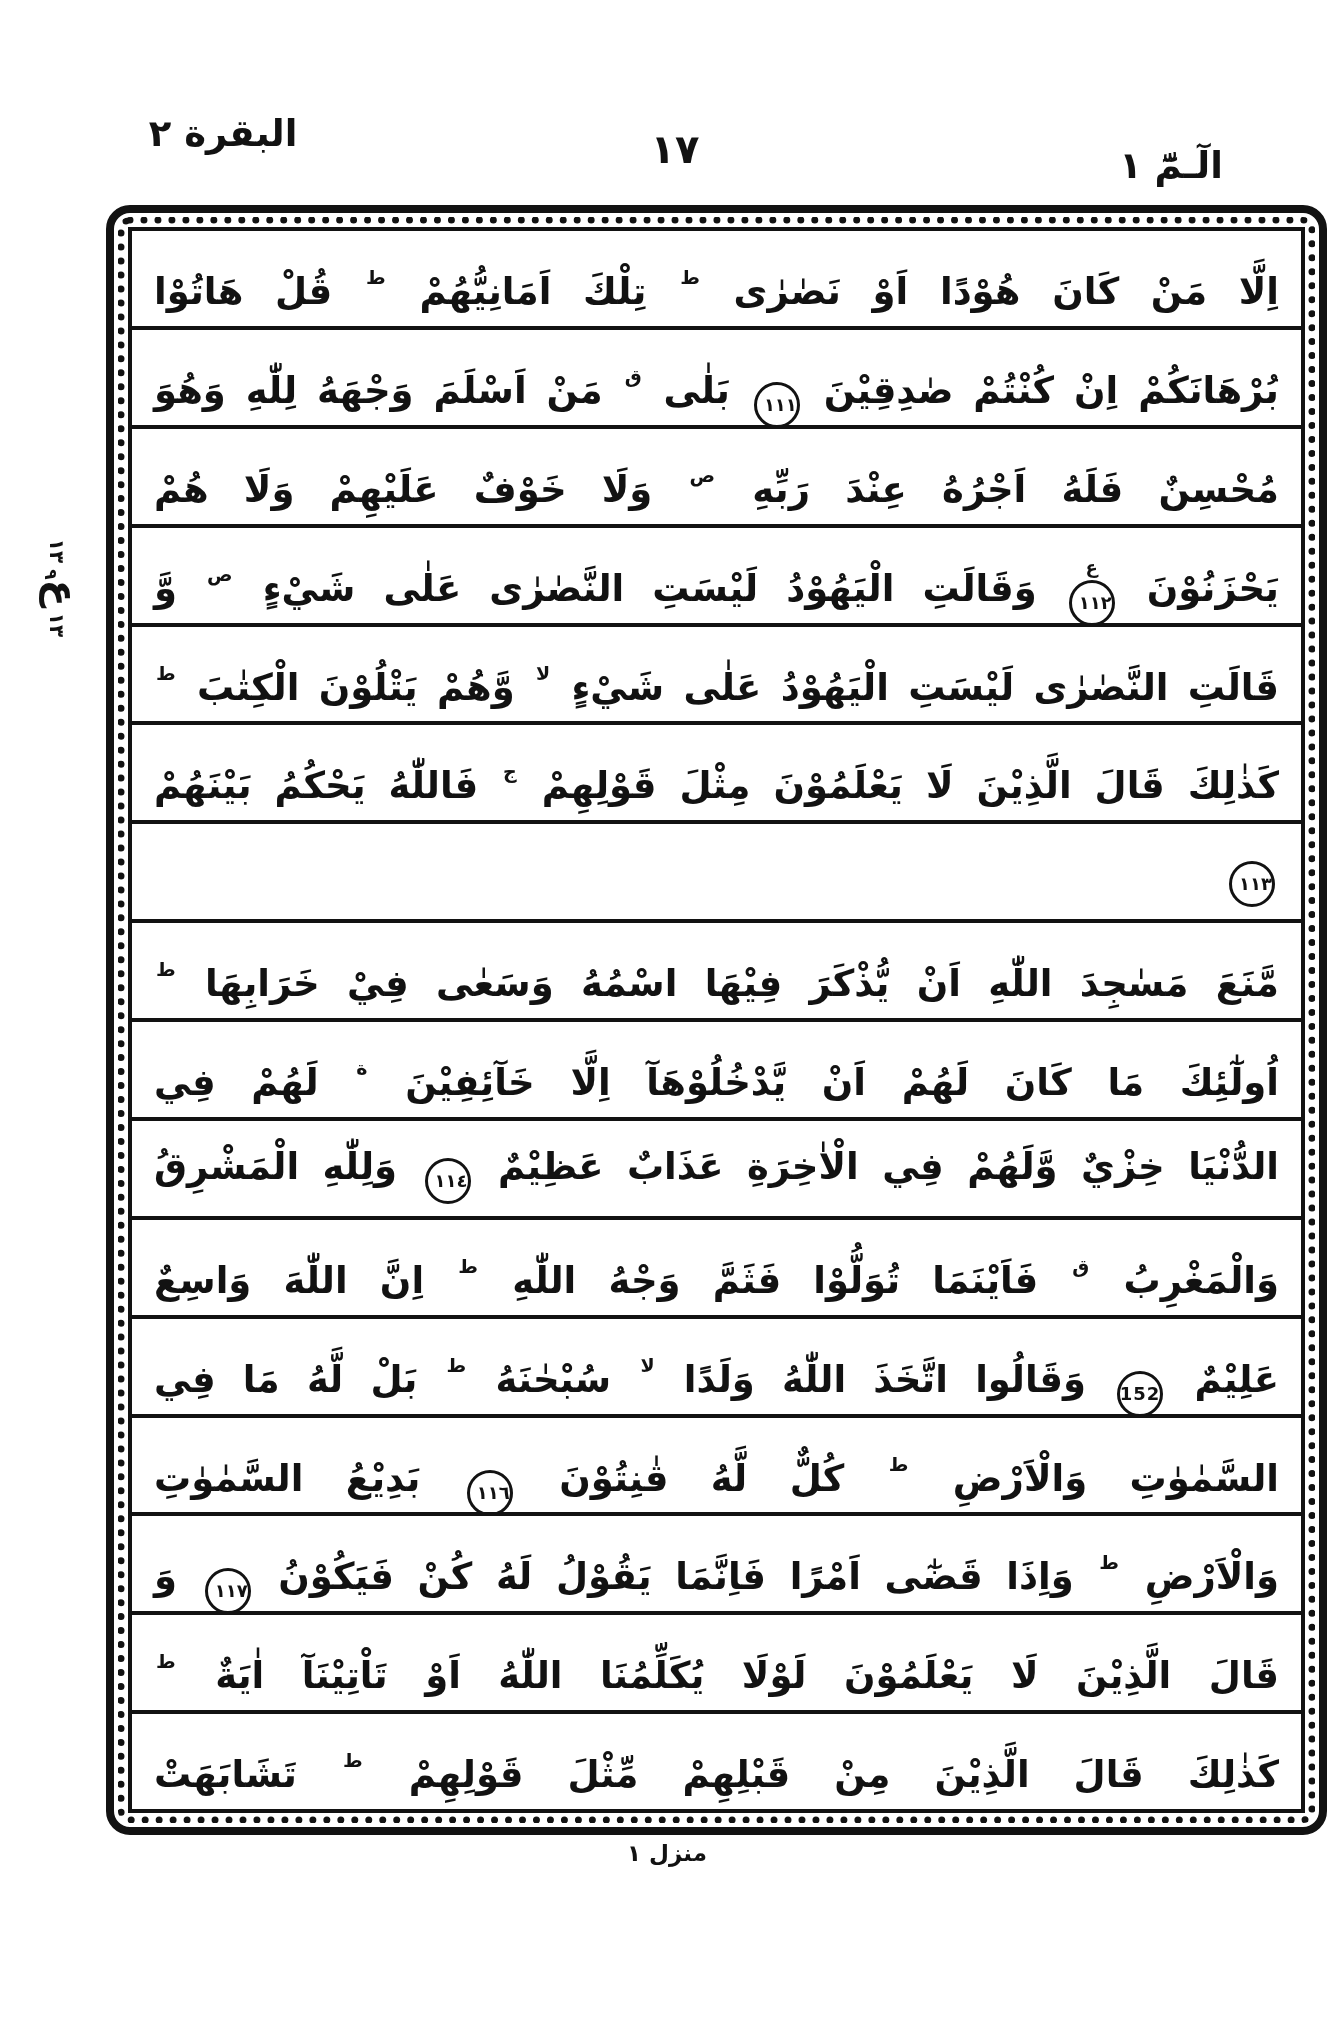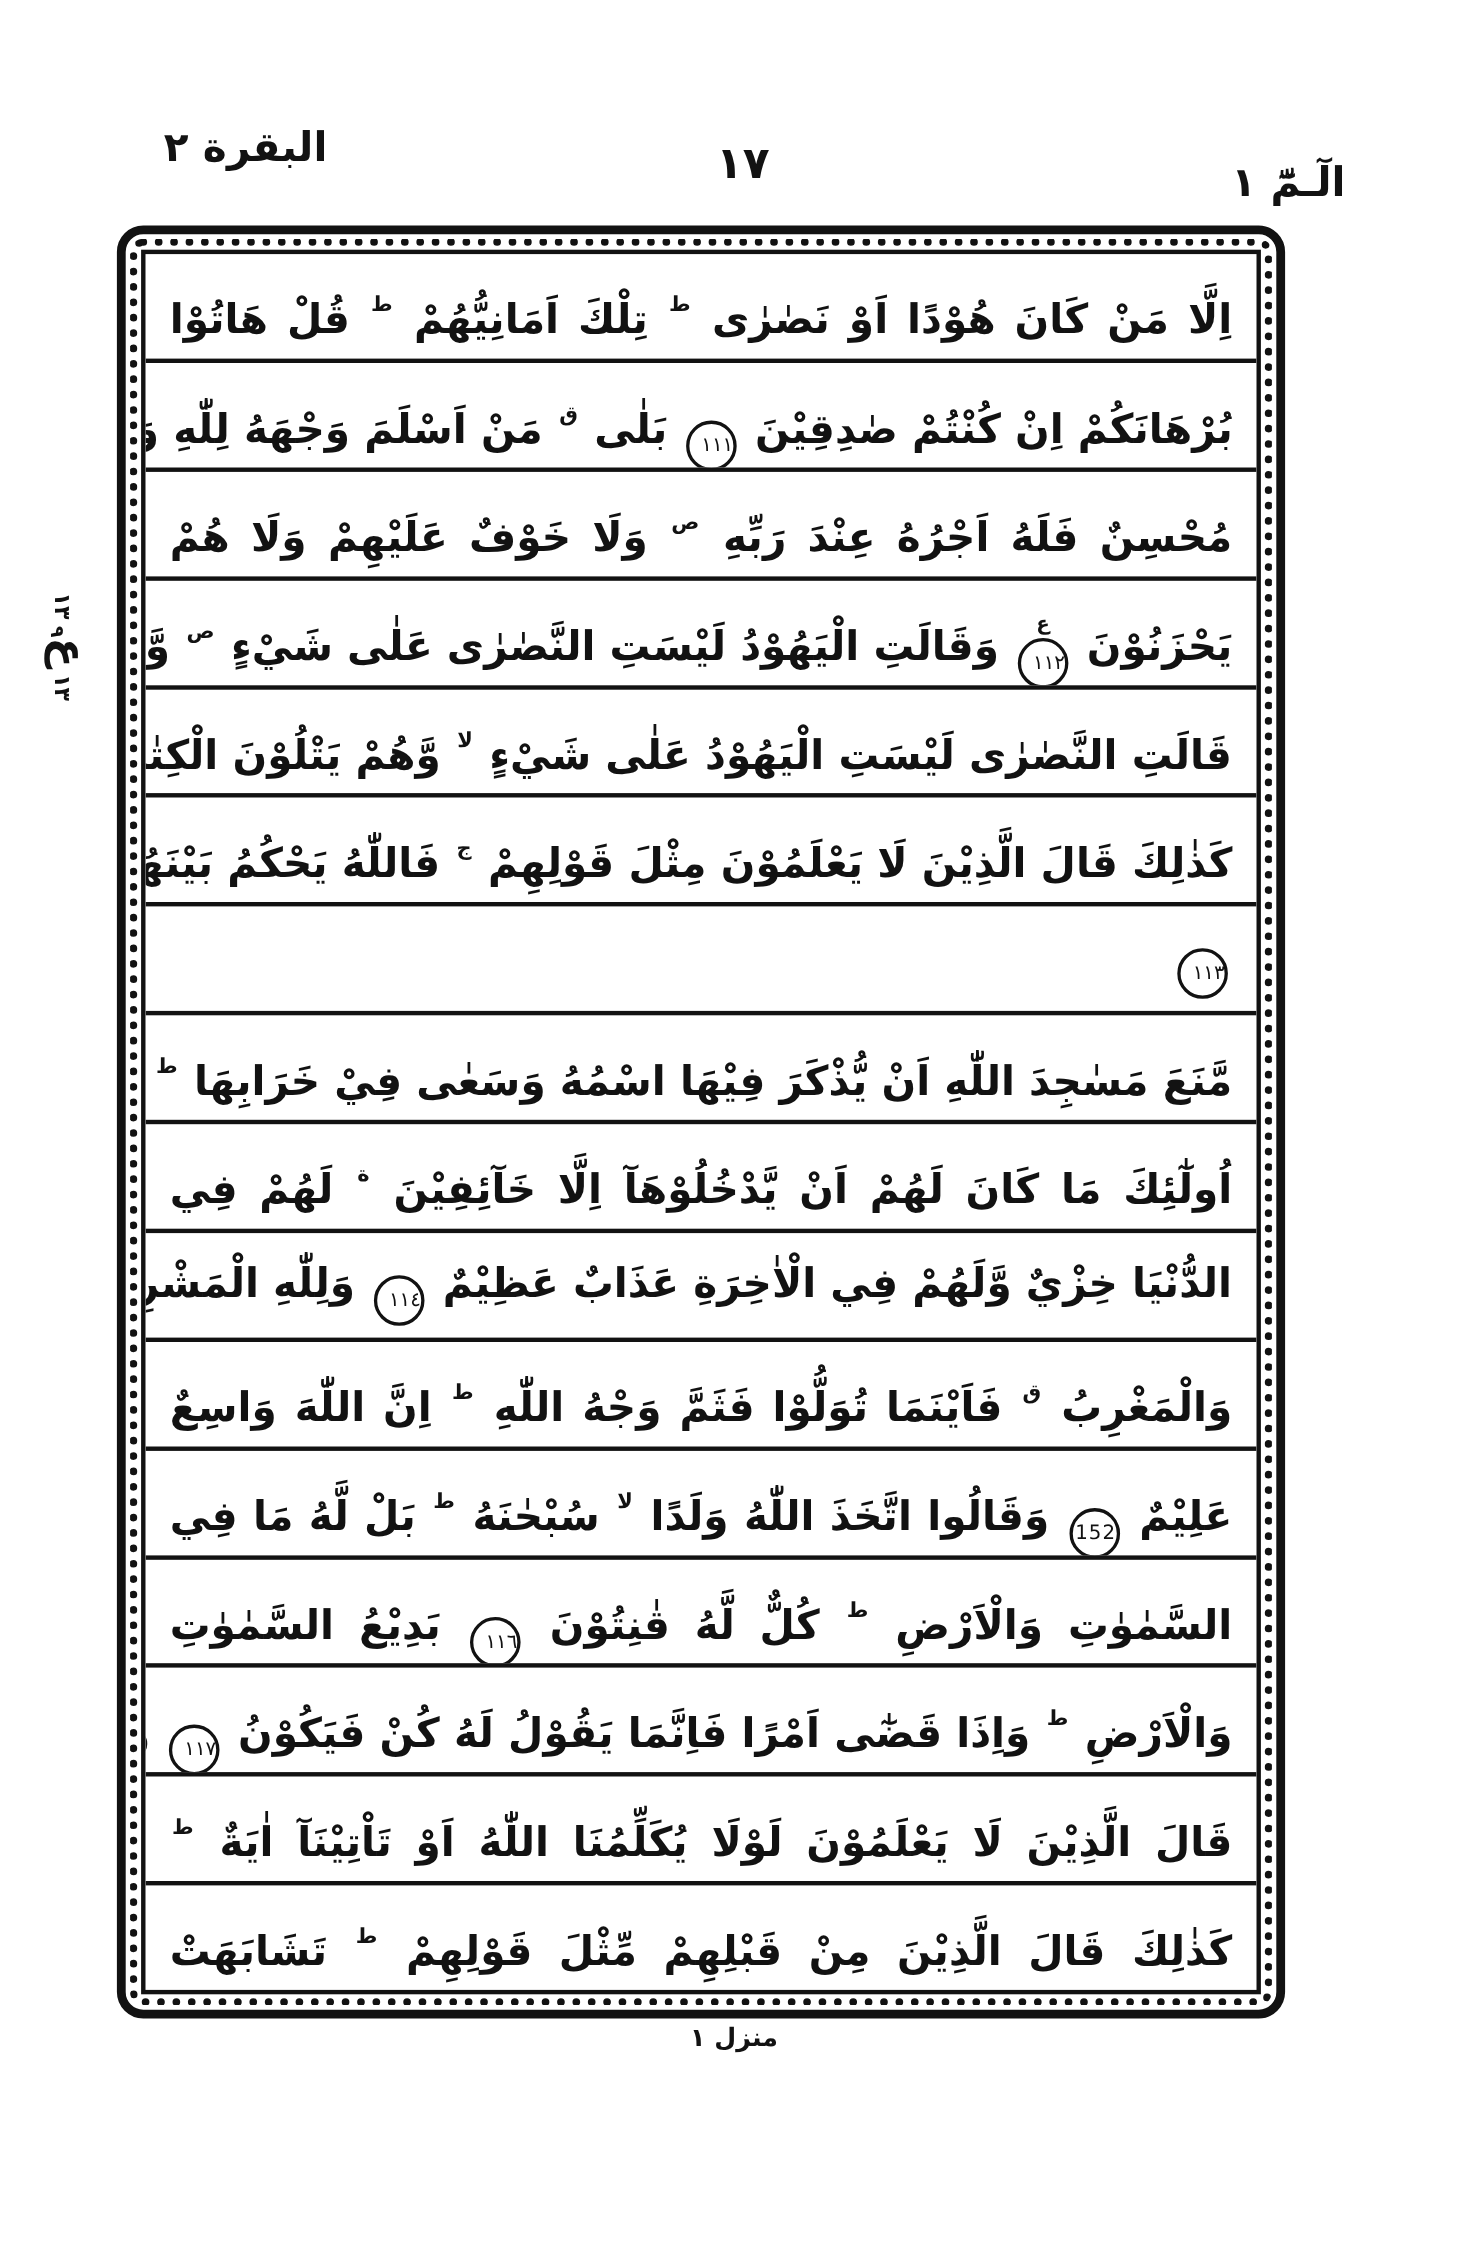--- a/index.html
+++ b/index.html
@@ -38,21 +38,21 @@
     gap:6px;
     font-weight:bold;
   }
   .ruku-margin .side-num{font-size:20px;}
   .ruku-margin .ain{font-size:40px;line-height:40px;}
   .ruku-margin .ain .inner-num{font-size:17px;vertical-align:-4px;}
   
   .frame{
     position:absolute;
     left:106px;top:205px;
-    width:1062px;height:1630px;
+    width:1221px;height:1630px;
     box-sizing:border-box;
     border:8px solid var(--ink);
     border-radius:24px;
     padding:4px;
     background:var(--paper);
   }
   .frame-mid{
     box-sizing:border-box;
     width:100%;height:100%;
     border:7px dotted var(--ink);
@@ -103,21 +103,21 @@
     border-radius:50%;
     text-align:center;
     vertical-align:-8px;
     position:relative;
     margin:0 4px;
     background:var(--paper);
   }
   .ayah-num .num{
     display:block;
     font-size:18px;
-    font-weight:normal;
+    font-weight:bold;
     line-height:40px;
     text-align:left;
     letter-spacing:1px;
   }
   .ayah-num .ruku-end{
     position:absolute;
     top:-24px;left:50%;
     transform:translateX(-50%);
     font-size:18px;
     font-weight:bold;

